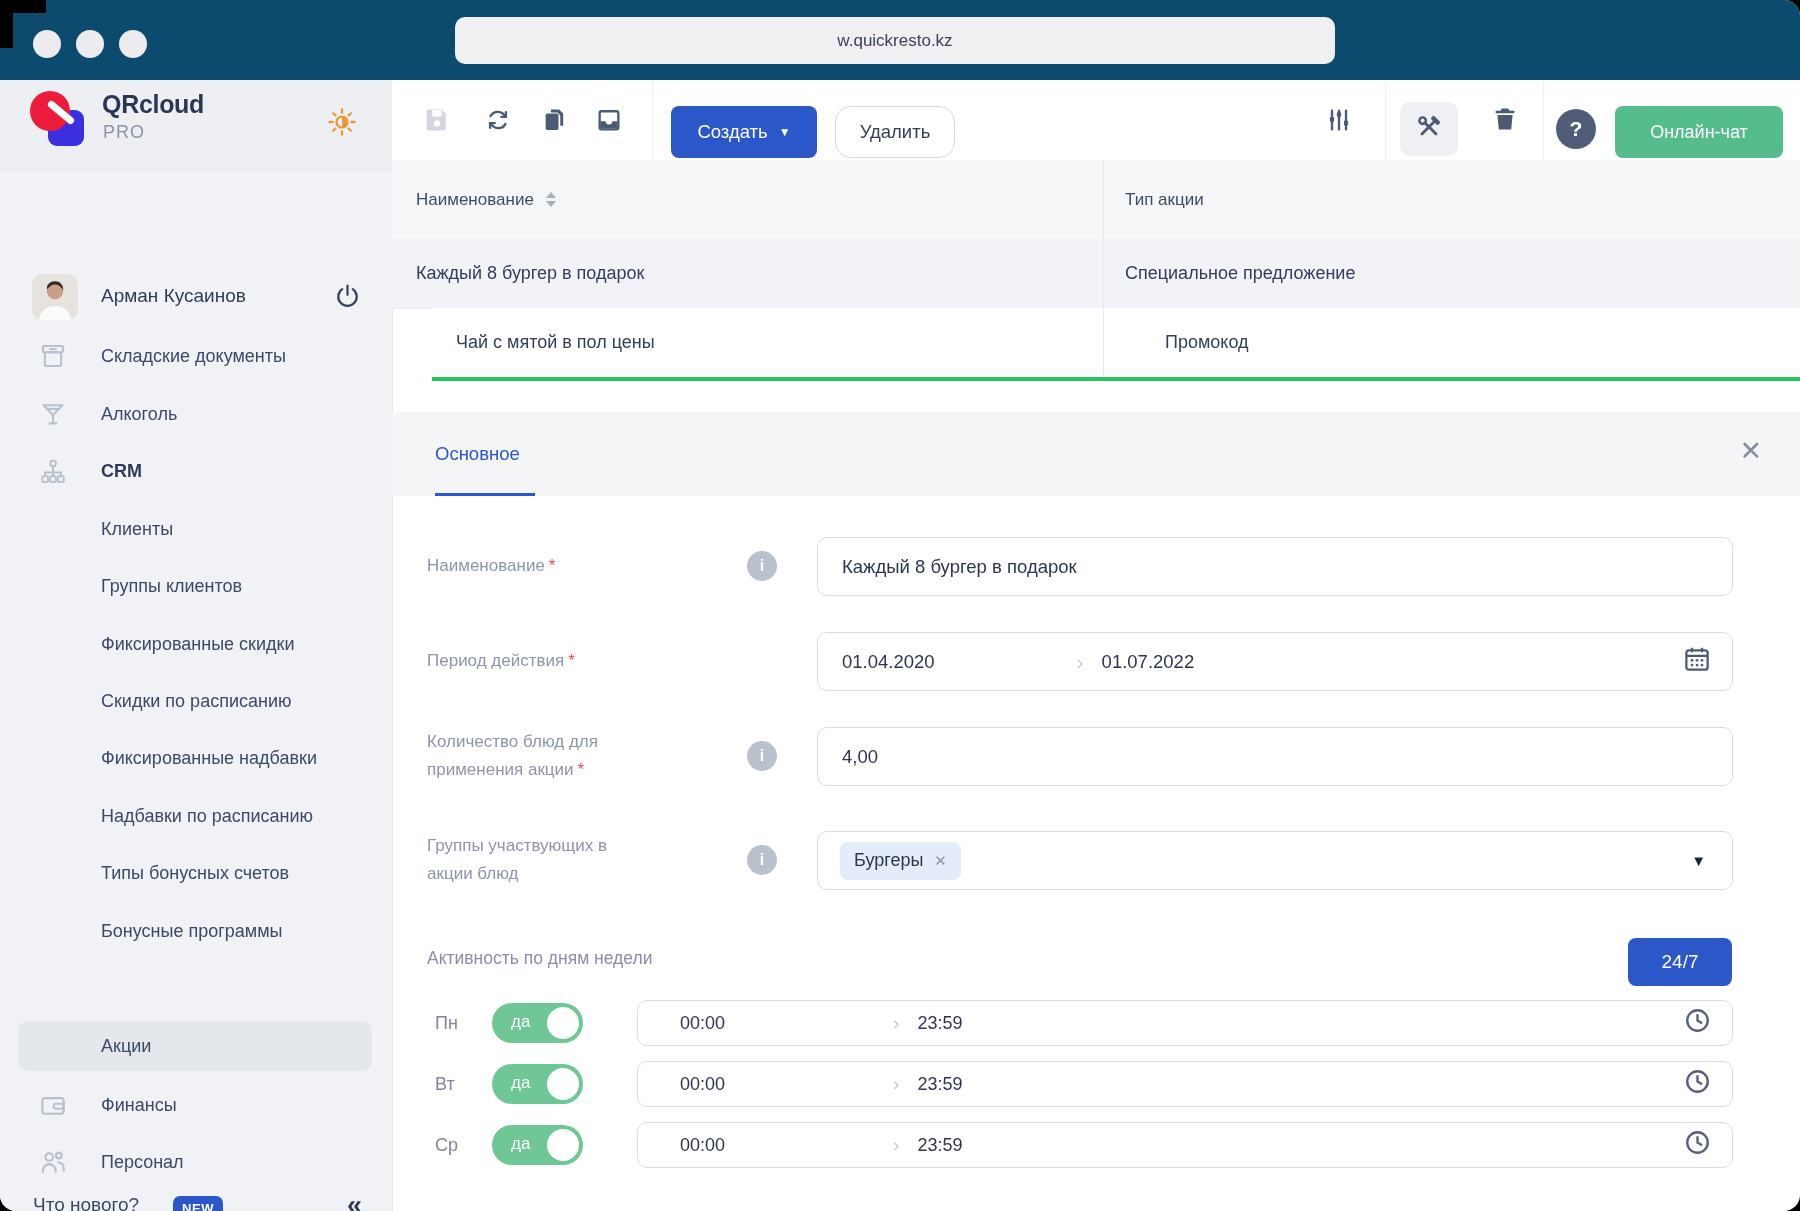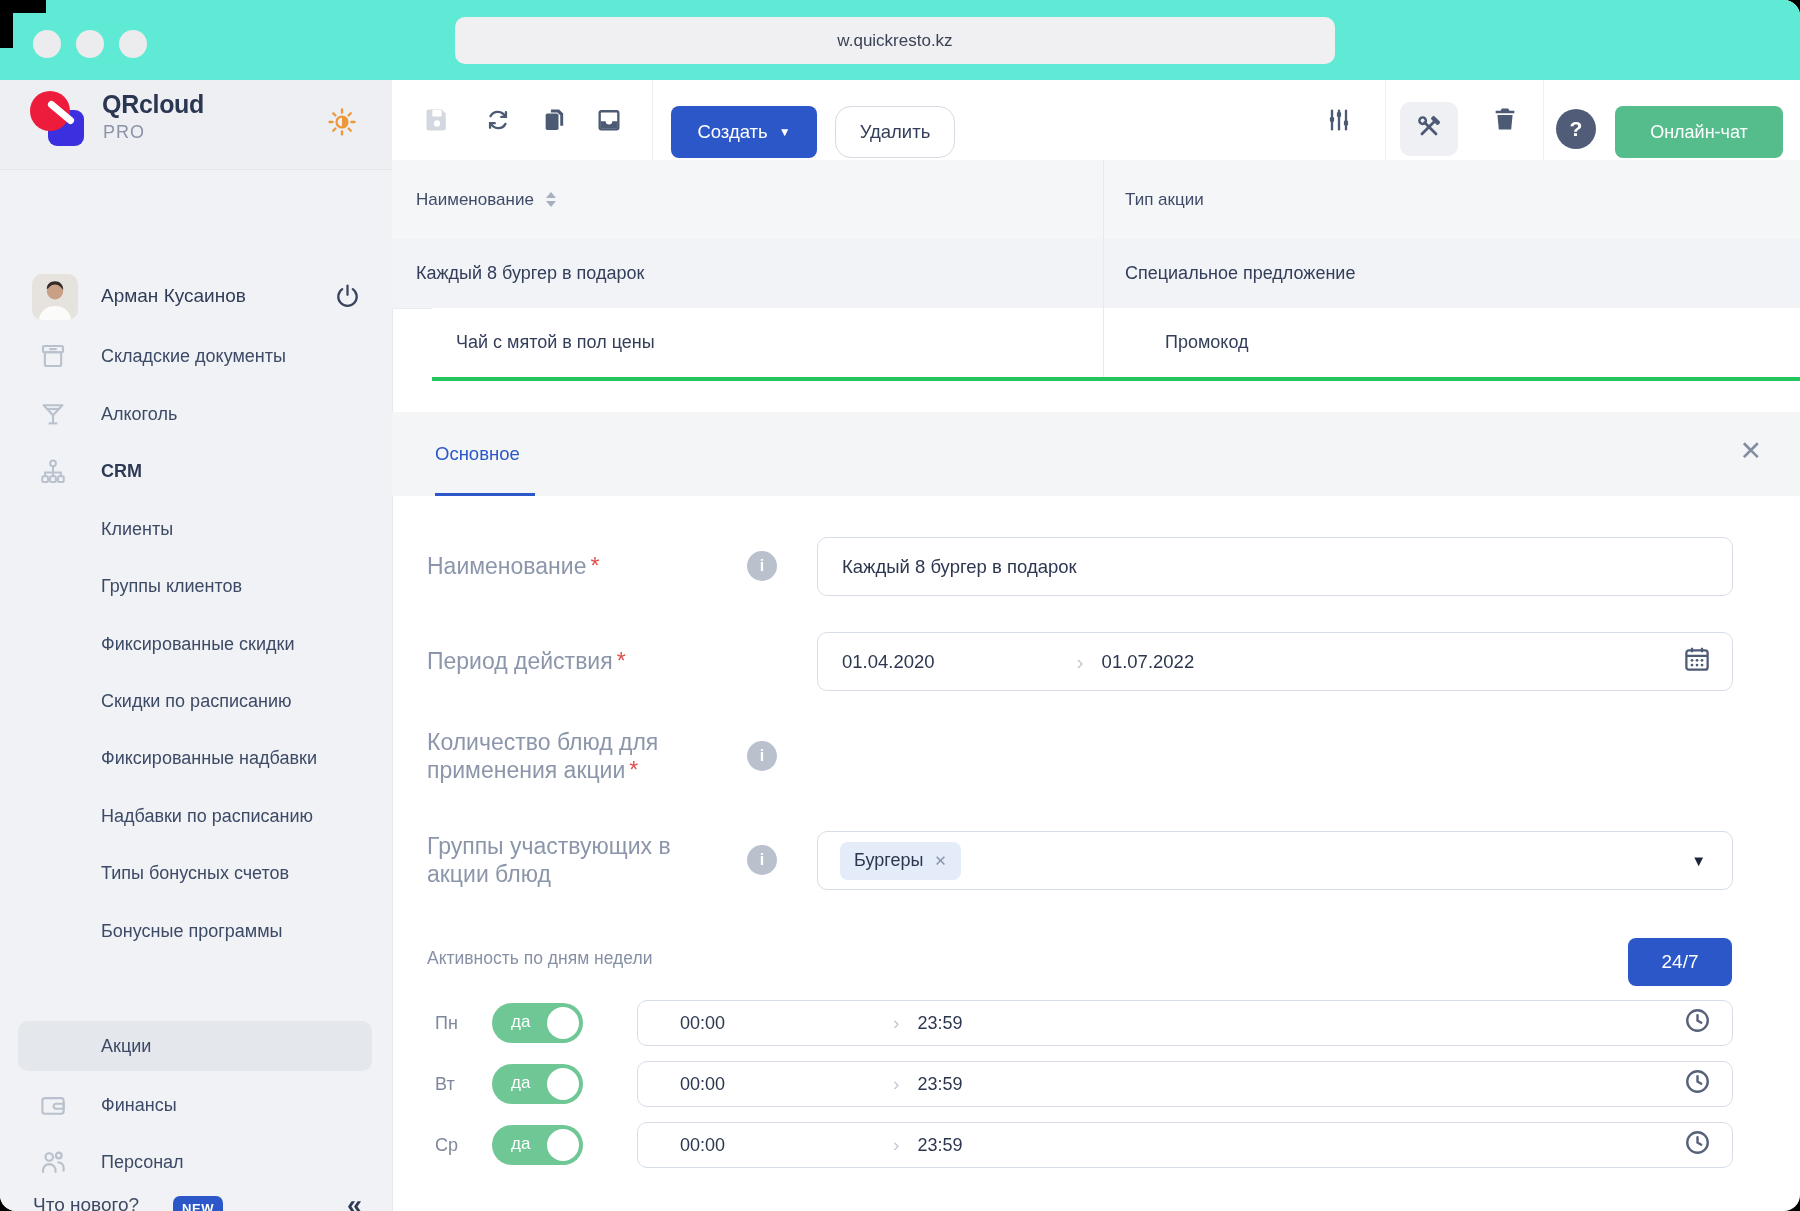--- a/index.html
+++ b/index.html
@@ -3,21 +3,21 @@
 <meta charset="utf-8">
 <style>
   html,body{margin:0;padding:0;background:#000;}
   .stage{position:relative;width:1800px;height:1211px;background:#000;
          font-family:"Liberation Sans","DejaVu Sans",sans-serif;overflow:hidden;}
   .app{position:absolute;inset:0;background:#fff;border-radius:16px;overflow:hidden;}
   .corner-mark-h{position:absolute;left:0;top:0;width:46px;height:13px;background:#000;z-index:50;}
   .corner-mark-v{position:absolute;left:0;top:0;width:13px;height:48px;background:#000;z-index:50;}
 
   
-  .chrome{position:absolute;left:0;top:0;right:0;height:80px;background:#5eead4;}
+  .chrome{position:absolute;left:0;top:0;right:0;height:80px;background:#0c4a6e;}
   .dot{position:absolute;top:30px;width:28px;height:28px;border-radius:50%;background:#ececee;}
   .urlbar{position:absolute;left:455px;top:17px;width:880px;height:47px;border-radius:10px;
           background:#f0f0f2;display:flex;align-items:center;justify-content:center;
           font-size:17px;color:#3a4256;}
 
   
   .sidebar{position:absolute;left:0;top:80px;width:392px;bottom:0;background:#f0f2f5;border-right:1px solid #e6e9ee;}
   .brand-row{position:absolute;left:0;top:0;right:0;height:89px;background:#edeff3;border-bottom:1px solid #e3e6eb;}
   .logo{position:absolute;left:30px;top:11px;width:56px;height:58px;}
   .logo .sq{position:absolute;left:18px;top:19px;width:36px;height:36px;border-radius:9px;background:#3b2fe0;}
@@ -78,21 +78,21 @@
   .sort i{width:0;height:0;border-left:5px solid transparent;border-right:5px solid transparent;}
   .sort .up{border-bottom:6px solid #a8b0c0;}
   .sort .dn{border-top:6px solid #a8b0c0;}
 
   
   .tabbar{position:absolute;left:392px;top:412px;right:0;height:84px;background:#f3f5f7;}
   .tab{position:absolute;left:43px;top:0;height:84px;display:flex;align-items:center;font-size:18.5px;color:#2b57c8;cursor:pointer;}
   .tab-underline{position:absolute;left:43px;bottom:0;width:100px;height:3px;background:#2b57c8;}
   .tab-close{position:absolute;right:38px;top:26px;font-size:27px;color:#848ea1;line-height:1;cursor:pointer;font-weight:300;}
 
-  .flabel{position:absolute;left:427px;font-size:23px;color:#8c96aa;line-height:28px;}
+  .flabel{position:absolute;left:427px;font-size:17px;color:#8c96aa;line-height:28px;}
   .req{color:#e0504f;margin-left:4px;}
   .info-ico{position:absolute;left:747px;width:30px;height:30px;border-radius:50%;background:#b9c1cd;color:#fff;
             font-size:16px;font-weight:bold;font-style:normal;display:flex;align-items:center;justify-content:center;}
   .finput{position:absolute;left:817px;width:916px;height:59px;border:1.5px solid #d7dde6;border-radius:10px;
           background:#fff;box-sizing:border-box;display:flex;align-items:center;font-size:18.5px;color:#2c374f;cursor:text;}
   .finput .pad{padding-left:24px;}
   .chev{color:#c3cad6;font-size:21px;}
   .cal-ico,.clock-ico{position:absolute;right:20px;color:#4d5a74;}
   .cal-ico svg{width:30px;height:30px;}
   .clock-ico svg{width:29px;height:29px;color:#57627a;}
@@ -412,20 +412,23 @@
     </span>
   </div>
 
   <div class="flabel" style="top:728px">
     <span>Количество блюд для</span><br>
     <span>применения акции</span><span class="req">*</span>
   </div>
   <i class="info-ico" style="top:741px">
         <span>i</span>
       </i>
+  <div class="finput" style="top:727px">
+    <span class="pad">4,00</span>
+  </div>
 
   <div class="flabel" style="top:832px">
     <span>Группы участвующих в</span><br>
     <span>акции блюд</span>
   </div>
   <i class="info-ico" style="top:845px">
         <span>i</span>
       </i>
   <div class="finput" style="top:831px">
     <span class="tag">

